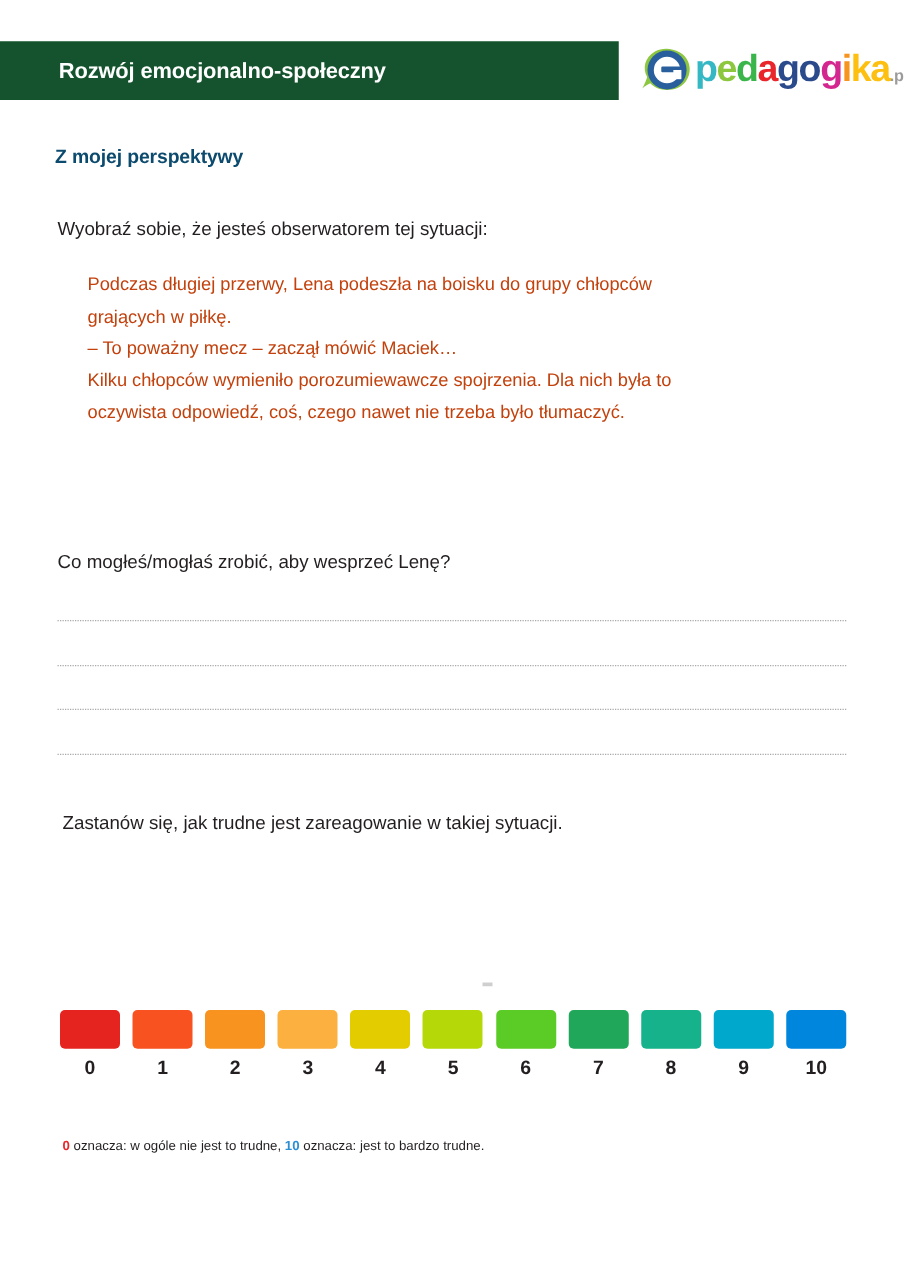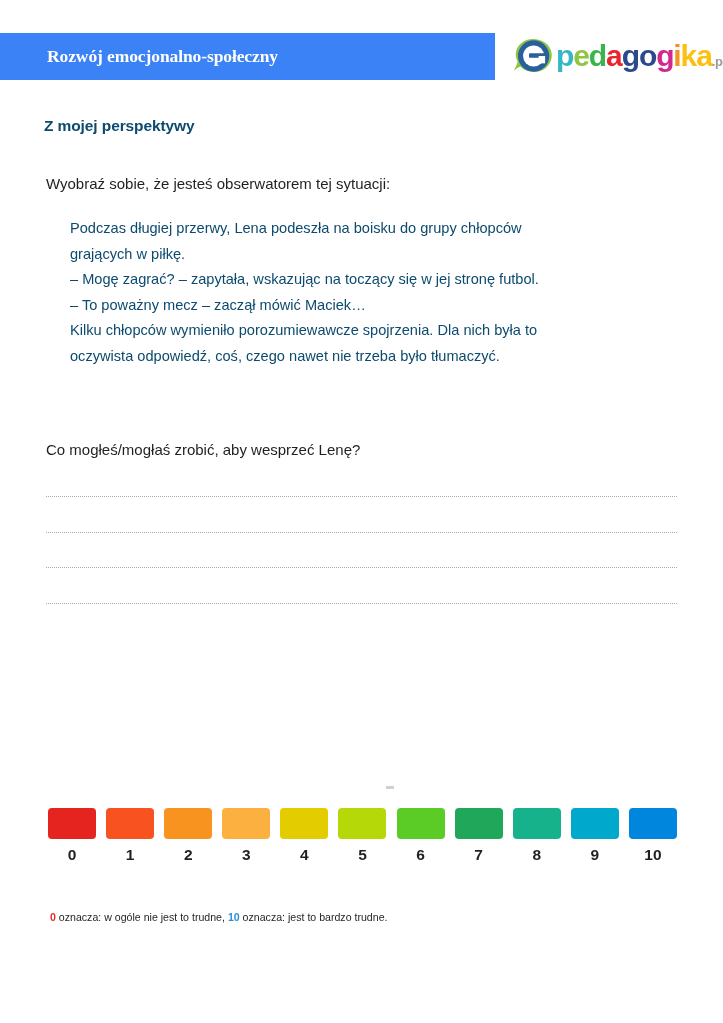--- a/index.html
+++ b/index.html
@@ -16,24 +16,23 @@
     overflow: hidden;
   }
 
   
   .header {
     position: absolute;
     left: 0;
     top: 33px;
     width: 495px;
     height: 47px;
-    background: #3b82f6;
+    background: #14532d;
     display: flex;
     align-items: center;
-    font-family: Liberation Serif, serif;
   }
   .header-title {
     color: #ffffff;
     font-size: 17.5px;
     font-weight: bold;
     letter-spacing: -0.1px;
     padding-left: 47px;
   }
 
   
@@ -96,21 +95,21 @@
     color: #231f20;
   }
 
   
   .story {
     position: absolute;
     left: 70px;
     top: 216px;
     width: 610px;
     font-size: 14.6px;
-    color: #0c4a6e;
+    color: #c2410c;
     line-height: 25.6px;
   }
   .story div { white-space: nowrap; }
 
   
   .question {
     position: absolute;
     left: 46px;
     top: 441px;
     font-size: 15px;
@@ -213,36 +212,36 @@
   </div>
 </div>
 
 <div class="section-title">Z mojej perspektywy</div>
 
 <div class="intro">Wyobraź sobie, że jesteś obserwatorem tej sytuacji:</div>
 
 <div class="story">
   <div>Podczas długiej przerwy, Lena podeszła na boisku do grupy chłopców</div>
   <div>grających w piłkę.</div>
-  <div>– Mogę zagrać? – zapytała, wskazując na toczący się w jej stronę futbol.</div>
   <div>– To poważny mecz – zaczął mówić Maciek…</div>
   <div>Kilku chłopców wymieniło porozumiewawcze spojrzenia. Dla nich była to</div>
   <div>oczywista odpowiedź, coś, czego nawet nie trzeba było tłumaczyć.</div>
 </div>
 
 <div class="question">Co mogłeś/mogłaś zrobić, aby wesprzeć Lenę?</div>
 
 <div class="answer-lines">
   <div class="answer-line"></div>
   <div class="answer-line"></div>
   <div class="answer-line"></div>
   <div class="answer-line"></div>
 </div>
 
 <div class="scale-instruction">
+  <div>Zastanów się, jak trudne jest zareagowanie w takiej sytuacji.</div>
 </div>
 
 <div class="artifact"></div>
 
 <div class="scale">
   <div class="scale-item">
     <div class="swatch" style="background: rgb(229, 36, 31);"></div>
     <div class="scale-number">0</div>
   </div>
   <div class="scale-item">

